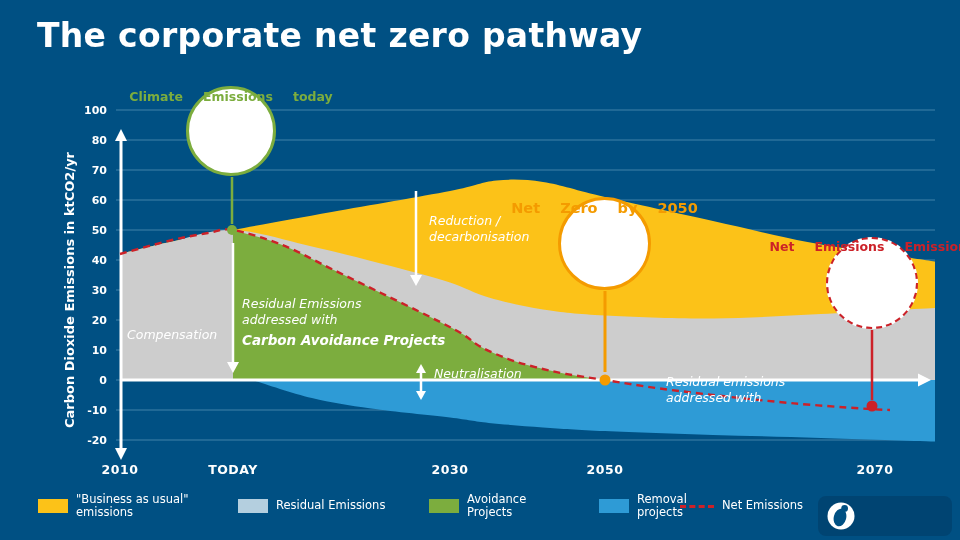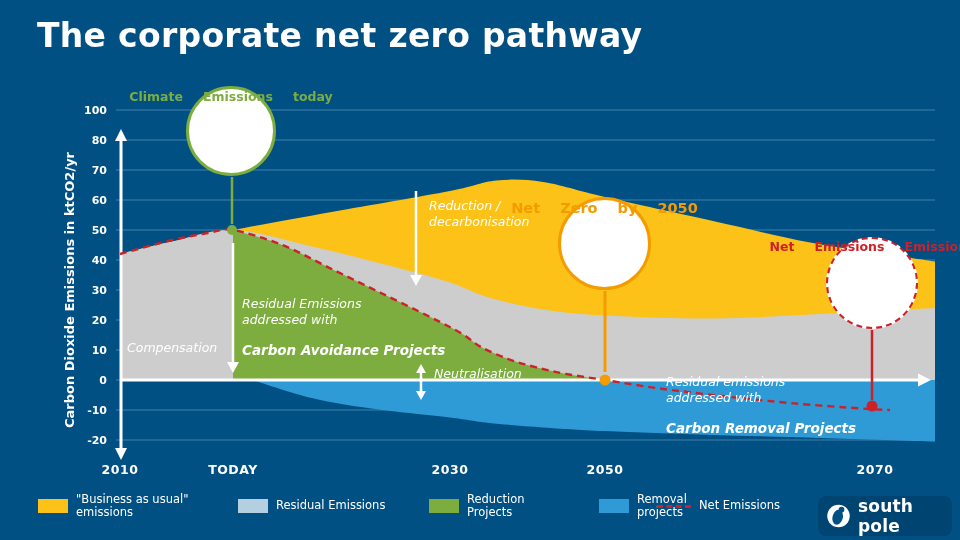--- a/index.html
+++ b/index.html
@@ -5,21 +5,21 @@
   *{box-sizing:border-box;}
   html,body{margin:0;padding:0;}
   body{width:960px;height:540px;position:relative;overflow:hidden;background:#005083;
        font-family:"DejaVu Sans","Liberation Sans",sans-serif;color:#fff;}
   #chart-svg{position:absolute;left:0;top:0;z-index:1;}
   .abs{position:absolute;z-index:2;}
   .title{left:37px;top:16px;font-size:33px;font-weight:bold;letter-spacing:.3px;}
   .yaxis-title{left:69px;top:290px;transform:translate(-50%,-50%) rotate(-90deg);
                font-size:13px;font-weight:bold;white-space:nowrap;}
   .ann{font-size:12.5px;font-style:italic;line-height:16px;}
-  .ann .ann-bold{font-weight:bold;font-size:13.5px;font-style:italic;margin-top:14px;}
+  .ann .ann-bold{font-weight:bold;font-size:13.5px;font-style:italic;margin-top:4px;}
   .callout{position:absolute;z-index:3;background:#fff;border-radius:50%;display:flex;
            flex-direction:row;justify-content:center;text-align:center;font-weight:bold;gap:20px;}
   #callout-climate{left:186px;top:86px;width:90px;height:90px;border:3px solid #7CAD3E;
                    color:#7CAD3E;font-size:12.5px;line-height:15px;}
   #callout-netzero{left:558px;top:197px;width:93px;height:93px;border:3.5px solid #F49B00;
                    color:#F49B00;font-size:14.5px;line-height:16.5px;}
   #callout-netneg{left:826px;top:237px;width:92px;height:92px;border:2.5px dashed #CC2128;
                   color:#CC2128;font-size:12.5px;line-height:15px;}
   .legend-item{display:flex;align-items:center;gap:8px;height:28px;}
   .legend-swatch{width:30px;height:14px;flex:0 0 auto;}
@@ -103,35 +103,34 @@
       <text x="233" y="474" text-anchor="middle" class="xtick">TODAY</text>
       <text x="450" y="474" text-anchor="middle" class="xtick">2030</text>
       <text x="605" y="474" text-anchor="middle" class="xtick">2050</text>
       <text x="875" y="474" text-anchor="middle" class="xtick">2070</text>
     </g>
 </svg>
 
 <div class="abs title">The corporate net zero pathway</div>
 <div class="abs yaxis-title">Carbon Dioxide Emissions in ktCO2/yr</div>
 
-<div class="abs ann" style="left:127px;top:340px">Compensation</div>
-<div class="abs ann" style="left:429px;top:198px">
+<div class="abs ann" style="left:127px;top:327px">Compensation</div>
+<div class="abs ann" style="left:429px;top:213px">
   <div>Reduction /</div>
   <div>decarbonisation</div>
 </div>
 <div class="abs ann" style="left:242px;top:296px">
   <div>Residual Emissions</div>
   <div>addressed with</div>
   <div class="ann-bold">Carbon Avoidance Projects</div>
 </div>
 <div class="abs ann" style="left:434px;top:366px">Neutralisation</div>
 <div class="abs ann" style="left:666px;top:374px">
   <div>Residual emissions</div>
   <div>addressed  with</div>
-  <div class="ann-bold">Carbon Removal Projects</div>
 </div>
 
 <div class="callout" id="callout-climate">
   <div>Climate</div>
   <div>Emissions</div>
   <div>today</div>
 </div>
 <div class="callout" id="callout-netzero">
   <div>Net</div>
   <div>Zero</div>
@@ -151,36 +150,35 @@
     <div>emissions</div>
   </div>
 </div>
 <div class="abs legend-item" style="left:238px;top:492px">
   <div class="legend-swatch" style="background: rgb(180, 207, 223);"></div>
   <div class="legend-text">Residual Emissions</div>
 </div>
 <div class="abs legend-item" style="left:429px;top:492px">
   <div class="legend-swatch" style="background: rgb(124, 173, 62);"></div>
   <div class="legend-text">
-    <div>Reduction</div>
+    <div>Avoidance</div>
     <div>Projects</div>
   </div>
 </div>
 <div class="abs legend-item" style="left:599px;top:492px">
   <div class="legend-swatch" style="background: rgb(46, 155, 214);"></div>
   <div class="legend-text">
     <div>Removal</div>
     <div>projects</div>
   </div>
 </div>
-<div class="abs legend-item" style="left:657px;top:492px">
+<div class="abs legend-item" style="left:680px;top:492px">
   <div class="legend-dash" style="border-top-color: rgb(204, 33, 40);"></div>
   <div class="legend-text">Net Emissions</div>
 </div>
 
 <div class="abs logo-box">
   <svg width="30" height="30" viewBox="0 0 30 30">
     <circle cx="15" cy="15" r="13.5" fill="#fff"></circle>
     <ellipse cx="14" cy="16.5" rx="6.2" ry="9" fill="#005083" transform="rotate(14 14 16.5)"></ellipse>
     <circle cx="18.6" cy="7.4" r="3.4" fill="#005083"></circle>
   </svg>
-  <div class="logo-text">south pole</div>
 </div>
 
 </body></html>

